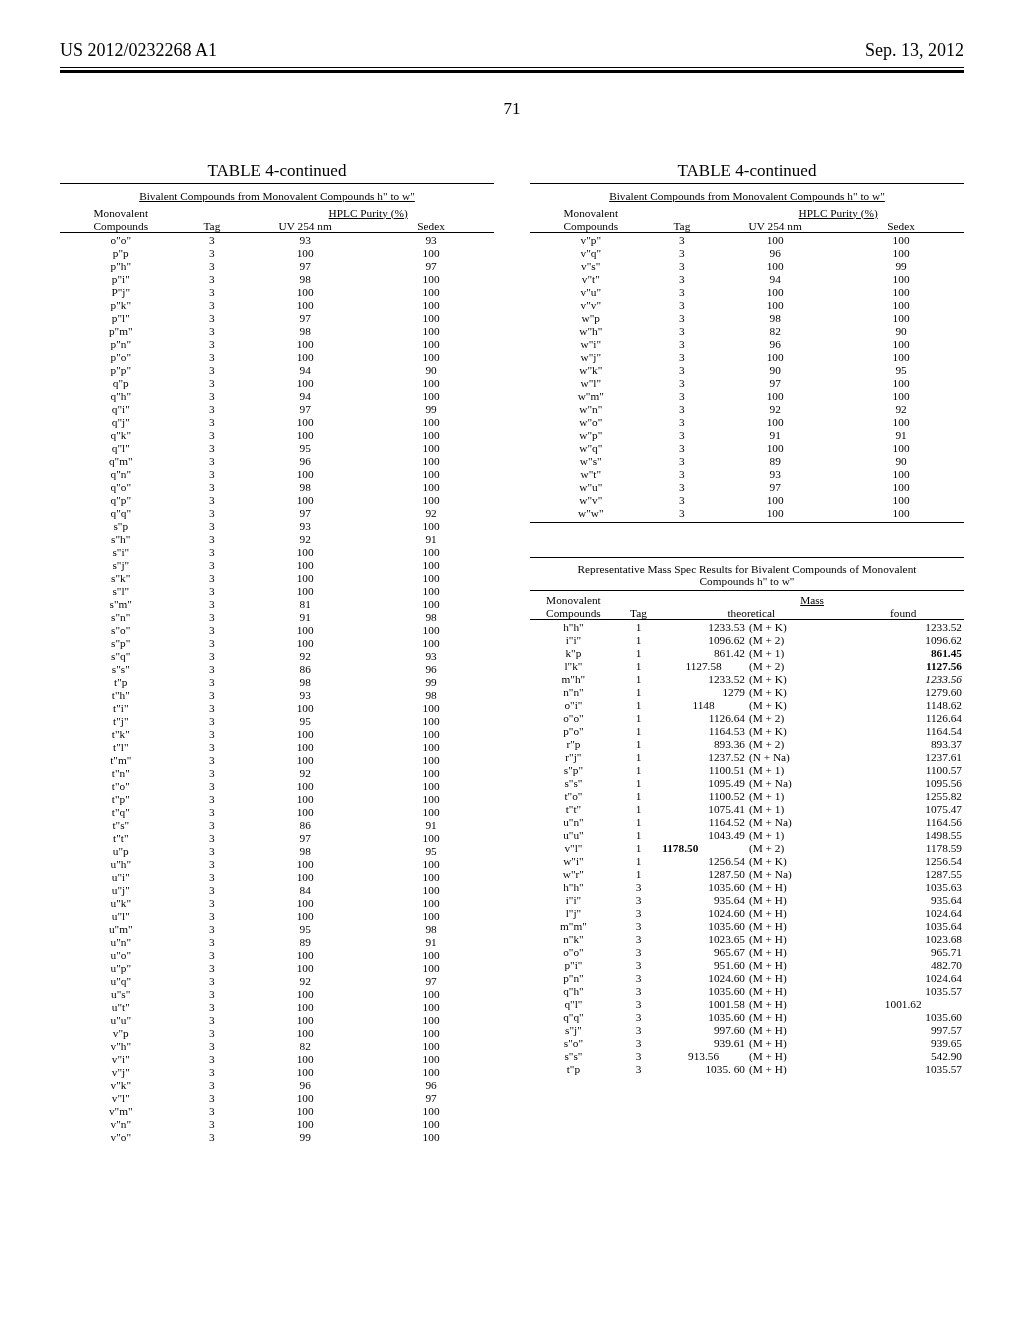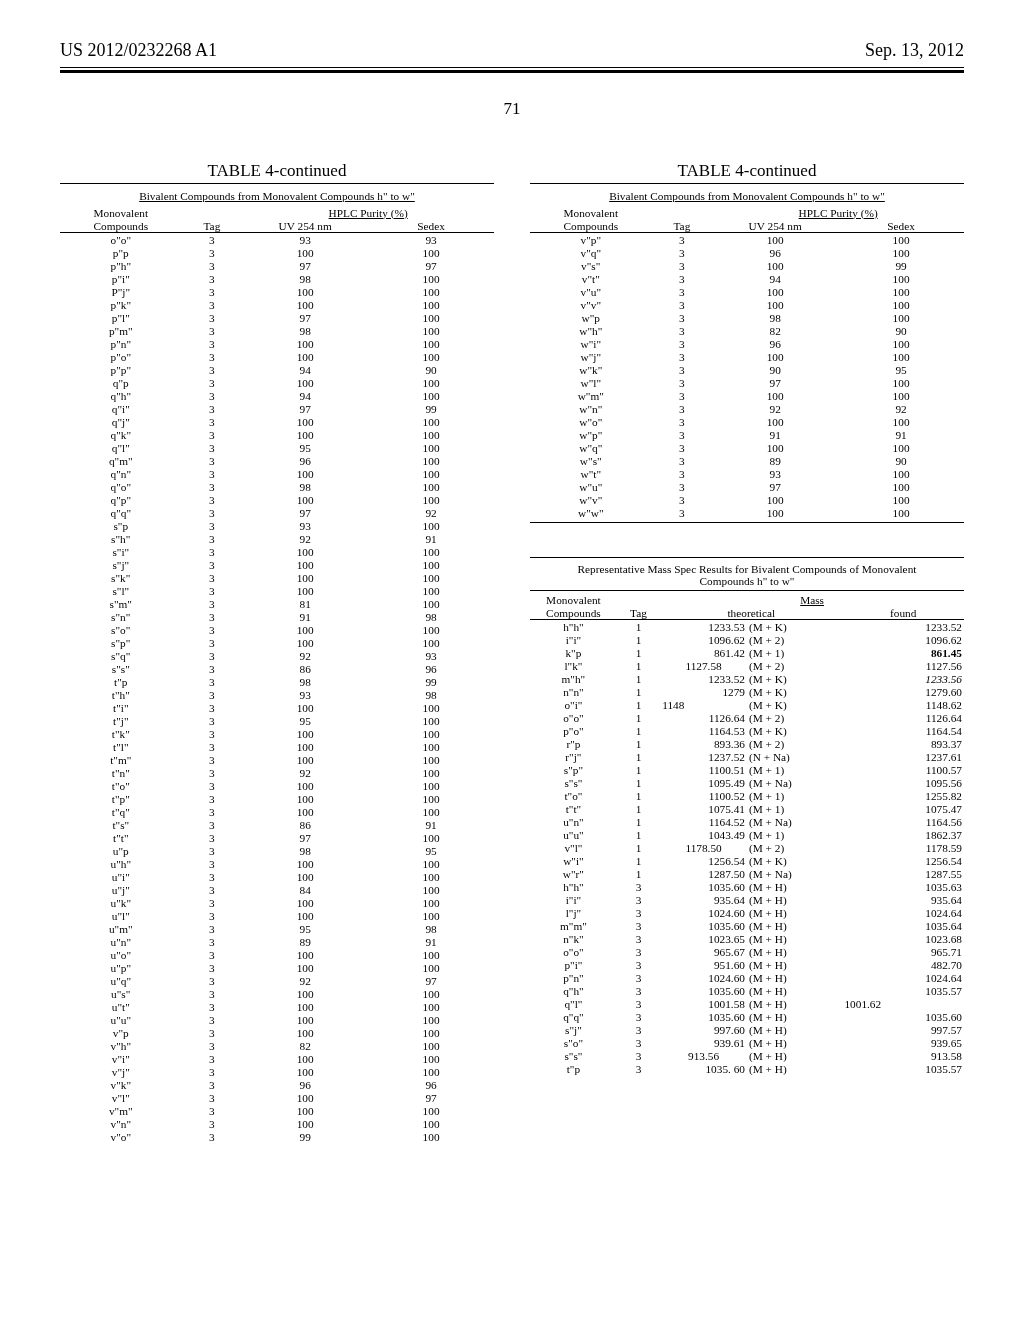--- a/index.html
+++ b/index.html
@@ -697,40 +697,40 @@
               <td style="text-align: center;">1</td>
               <td style="text-align: right;">861.42</td>
               <td style="text-align: left;">(M + 1)</td>
               <td style="text-align: right; font-weight: bold;">861.45</td>
             </tr>
             <tr>
               <td style="text-align: center;">l"k"</td>
               <td style="text-align: center;">1</td>
               <td style="">1127.58</td>
               <td style="text-align: left;">(M + 2)</td>
-              <td style="text-align: right;">1127.56</td>
+              <td style="text-align: right; font-weight: bold;">1127.56</td>
             </tr>
             <tr>
               <td style="text-align: center;">m"h"</td>
               <td style="text-align: center;">1</td>
               <td style="text-align: right;">1233.52</td>
               <td style="text-align: left;">(M + K)</td>
               <td style="text-align: right; font-style: italic;">1233.56</td>
             </tr>
             <tr>
               <td style="text-align: center;">n"n"</td>
               <td style="text-align: center;">1</td>
               <td style="text-align: right;">1279</td>
               <td style="text-align: left;">(M + K)</td>
               <td style="text-align: right;">1279.60</td>
             </tr>
             <tr>
               <td style="text-align: center;">o"i"</td>
               <td style="text-align: center;">1</td>
-              <td style="text-align: left;">1148</td>
+              <td style="text-align: center;">1148</td>
               <td style="text-align: left;">(M + K)</td>
               <td style="text-align: right;">1148.62</td>
             </tr>
             <tr>
               <td style="text-align: center;">o"o"</td>
               <td style="text-align: center;">1</td>
               <td style="text-align: right;">1126.64</td>
               <td style="text-align: left;">(M + 2)</td>
               <td style="text-align: right;">1126.64</td>
             </tr>
@@ -788,26 +788,26 @@
               <td style="text-align: center;">1</td>
               <td style="text-align: right;">1164.52</td>
               <td style="text-align: left;">(M + Na)</td>
               <td style="text-align: right;">1164.56</td>
             </tr>
             <tr>
               <td style="text-align: center;">u"u"</td>
               <td style="text-align: center;">1</td>
               <td style="text-align: right;">1043.49</td>
               <td style="text-align: left;">(M + 1)</td>
-              <td style="text-align: right;">1862.37</td>
+              <td style="text-align: right;">1498.55</td>
             </tr>
             <tr>
               <td style="text-align: center;">v"l"</td>
               <td style="text-align: center;">1</td>
-              <td style="text-align: center;">1178.50</td>
+              <td style="text-align: left; font-weight: bold;">1178.50</td>
               <td style="text-align: left;">(M + 2)</td>
               <td style="text-align: right;">1178.59</td>
             </tr>
             <tr>
               <td style="text-align: center;">w"i"</td>
               <td style="text-align: center;">1</td>
               <td style="text-align: right;">1256.54</td>
               <td style="text-align: left;">(M + K)</td>
               <td style="text-align: right;">1256.54</td>
             </tr>
@@ -879,21 +879,21 @@
               <td style="text-align: center;">3</td>
               <td style="text-align: right;">1035.60</td>
               <td style="text-align: left;">(M + H)</td>
               <td style="text-align: right;">1035.57</td>
             </tr>
             <tr>
               <td style="text-align: center;">q"l"</td>
               <td style="text-align: center;">3</td>
               <td style="text-align: right;">1001.58</td>
               <td style="text-align: left;">(M + H)</td>
-              <td style="text-align: left;">1001.62</td>
+              <td style="text-align: center;">1001.62</td>
             </tr>
             <tr>
               <td style="text-align: center;">q"q"</td>
               <td style="text-align: center;">3</td>
               <td style="text-align: right;">1035.60</td>
               <td style="text-align: left;">(M + H)</td>
               <td style="text-align: right;">1035.60</td>
             </tr>
             <tr>
               <td style="text-align: center;">s"j"</td>
@@ -907,21 +907,21 @@
               <td style="text-align: center;">3</td>
               <td style="text-align: right;">939.61</td>
               <td style="text-align: left;">(M + H)</td>
               <td style="text-align: right;">939.65</td>
             </tr>
             <tr>
               <td style="text-align: center;">s"s"</td>
               <td style="text-align: center;">3</td>
               <td style="">913.56</td>
               <td style="text-align: left;">(M + H)</td>
-              <td style="text-align: right;">913.58</td>
+              <td style="text-align: right;">542.90</td>
             </tr>
             <tr>
               <td style="text-align: center;">t"p</td>
               <td style="text-align: center;">3</td>
               <td style="text-align: right;">1035. 60</td>
               <td style="text-align: left;">(M + H)</td>
               <td style="text-align: right;">1035.57</td>
             </tr>
           </tbody>
       </table>

